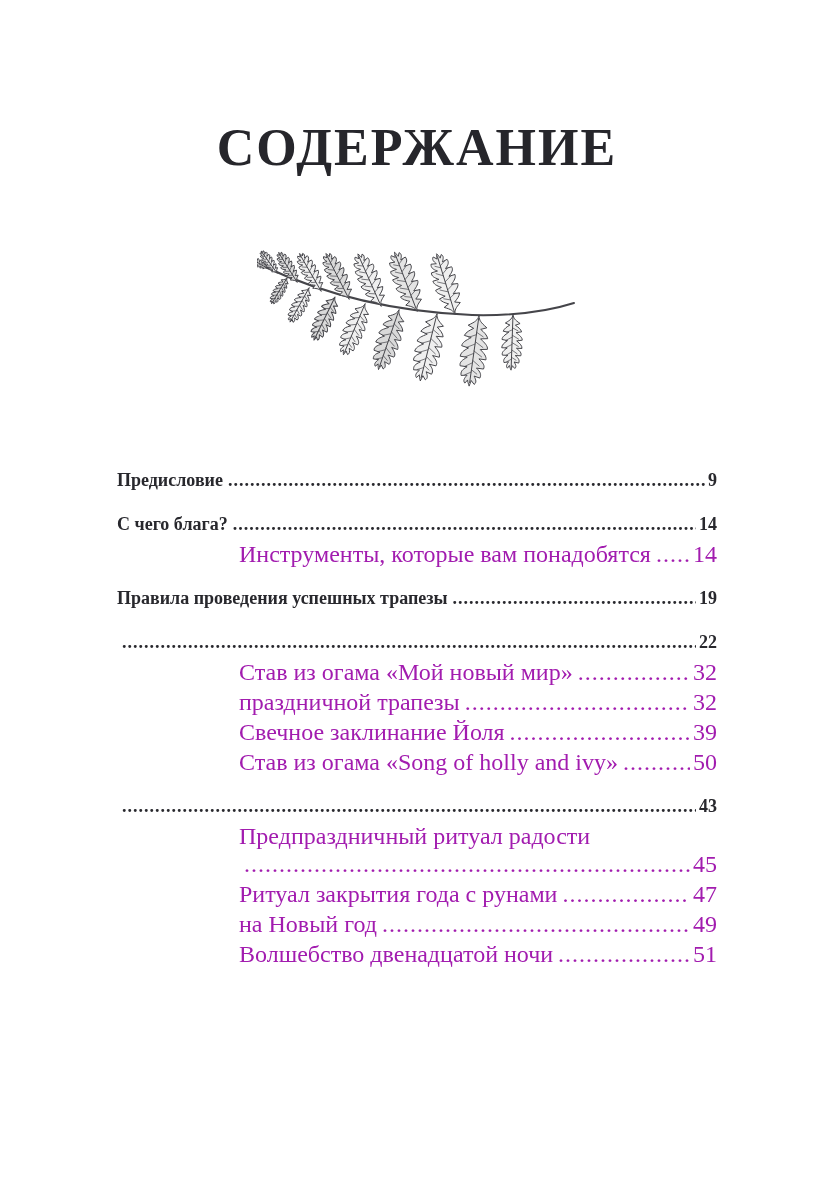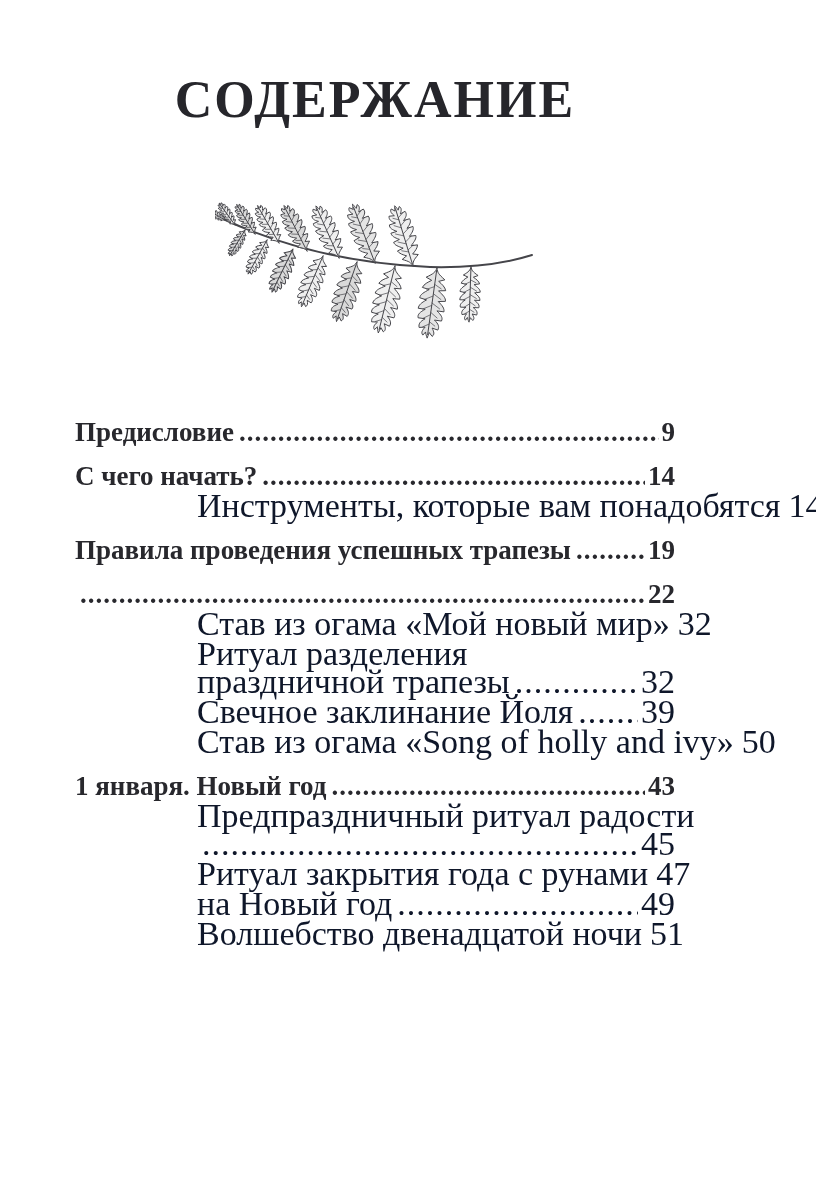--- a/index.html
+++ b/index.html
@@ -11,22 +11,22 @@
     position: relative;
     width: 816px;
     height: 1200px;
     background: #ffffff;
     overflow: hidden;
     font-family: "Liberation Serif", "DejaVu Serif", serif;
     color: #2e2e33;
   }
   .content {
     width: 600px;
-    margin-left: 75px;
-    padding-top: 68px;
+    margin-left: 117px;
+    padding-top: 116px;
   }
   h1.book-title {
     margin: 0;
     text-align: center;
     font-size: 52px;
     line-height: 64px;
     font-weight: bold;
     letter-spacing: 2px;
     color: #26262b;
     font-family: "Liberation Serif", "DejaVu Serif", serif;
@@ -36,29 +36,29 @@
     height: 190px;
     margin: 34px auto 0;
   }
   .fern-wrap svg { display: block; width: 100%; height: 100%; }
   .toc {
     margin-top: 62px;
   }
   .toc-entry { line-height: 28px; }
   .toc-entry.main {
     font-weight: bold;
-    font-size: 27px;
+    font-size: 18px;
     margin-top: 16px;
     color: #28282d;
   }
   .toc-entry.sub {
-    font-size: 34px;
+    font-size: 24px;
     margin-top: 2px;
     padding-left: 122px;
-    color: #0f172a;
+    color: #a21caf;
   }
   .toc-entry:first-child { margin-top: 0; }
   .toc-line.with-leader {
     display: flex;
     align-items: baseline;
   }
   .entry-text { white-space: nowrap; }
   .leader {
     flex: 1 1 0;
     min-width: 0;
@@ -115,21 +115,21 @@
     <div class="toc">
         <div class="toc-entry main">
           <div class="toc-line with-leader">
             <span class="entry-text">Предисловие</span>
             <span class="leader">......................................................................................................................................................</span>
             <span class="pagenum">9</span>
           </div>
         </div>
         <div class="toc-entry main">
           <div class="toc-line with-leader">
-            <span class="entry-text">С чего начать?</span>
+            <span class="entry-text">С чего блага?</span>
             <span class="leader">......................................................................................................................................................</span>
             <span class="pagenum">14</span>
           </div>
         </div>
         <div class="toc-entry sub">
           <div class="toc-line with-leader">
             <span class="entry-text">Инструменты, которые вам понадобятся</span>
             <span class="leader">......................................................................................................................................................</span>
             <span class="pagenum">14</span>
           </div>
@@ -148,21 +148,20 @@
           </div>
         </div>
         <div class="toc-entry sub">
           <div class="toc-line with-leader">
             <span class="entry-text">Став из огама «Мой новый мир»</span>
             <span class="leader">......................................................................................................................................................</span>
             <span class="pagenum">32</span>
           </div>
         </div>
         <div class="toc-entry sub">
-          <div class="toc-line"><span class="entry-text">Ритуал разделения</span></div>
           <div class="toc-line with-leader">
             <span class="entry-text">праздничной трапезы</span>
             <span class="leader">......................................................................................................................................................</span>
             <span class="pagenum">32</span>
           </div>
         </div>
         <div class="toc-entry sub">
           <div class="toc-line with-leader">
             <span class="entry-text">Свечное заклинание Йоля</span>
             <span class="leader">......................................................................................................................................................</span>
@@ -171,21 +170,20 @@
         </div>
         <div class="toc-entry sub">
           <div class="toc-line with-leader">
             <span class="entry-text">Став из огама «Song of holly and ivy»</span>
             <span class="leader">......................................................................................................................................................</span>
             <span class="pagenum">50</span>
           </div>
         </div>
         <div class="toc-entry main">
           <div class="toc-line with-leader">
-            <span class="entry-text">1 января. Новый год</span>
             <span class="leader">......................................................................................................................................................</span>
             <span class="pagenum">43</span>
           </div>
         </div>
         <div class="toc-entry sub">
           <div class="toc-line"><span class="entry-text">Предпраздничный ритуал радости</span></div>
           <div class="toc-line with-leader">
             <span class="leader">......................................................................................................................................................</span>
             <span class="pagenum">45</span>
           </div>

